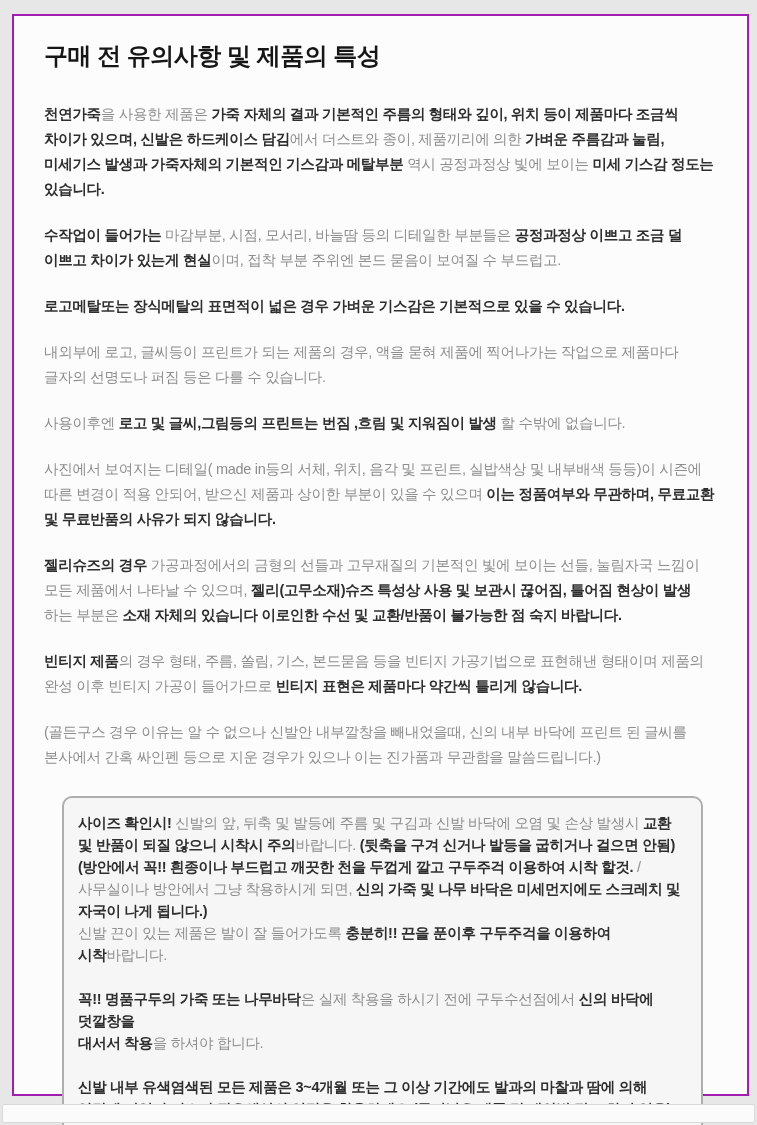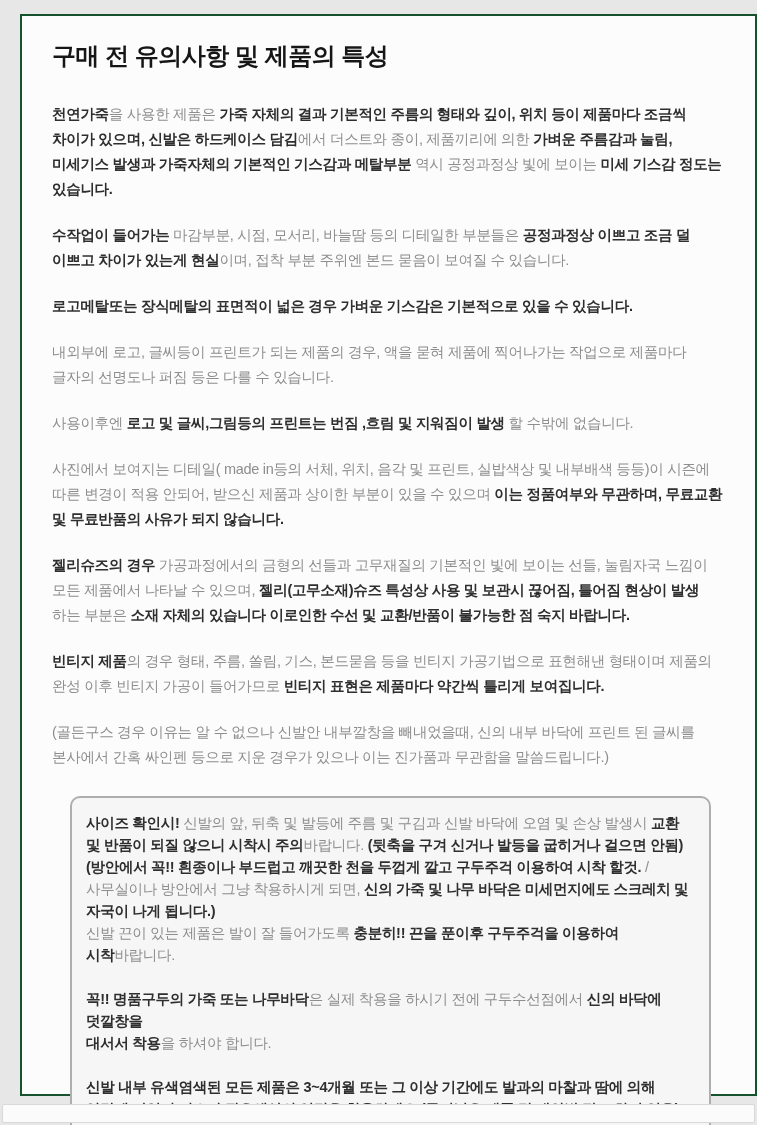--- a/index.html
+++ b/index.html
@@ -5,24 +5,24 @@
   html,body{margin:0;padding:0;}
   body{
     width:757px;height:1125px;
     background:#e7e7e7;
     font-family:"Liberation Sans","DejaVu Sans",sans-serif;
     position:relative;
     overflow:hidden;
   }
   .doc{
     position:absolute;
-    left:20px;top:14px;
+    left:12px;top:14px;
     width:737px;height:1082px;
     background:#fcfcfc;
-    border:2px solid #14532d;
+    border:2px solid #a21caf;
     box-sizing:border-box;
   }
   .doc-inner{
     padding:18px 26px 0 30px;
   }
   h1.title{
     font-size:24px;
     font-weight:700;
     color:#161616;
     letter-spacing:-0.5px;
@@ -64,27 +64,27 @@
   }
 </style>
 </head>
 <body>
 
 <div class="doc">
   <div class="doc-inner">
     <h1 class="title">구매 전 유의사항 및 제품의 특성</h1>
     <div class="body-text" id="body-paragraphs">
         <p class="para"><span class="run-bold">천연가죽</span><span class="run-gray">을 사용한 제품은 </span><span class="run-bold">가죽 자체의 결과 기본적인 주름의 형태와 깊이, 위치 등이 제품마다 조금씩 차이가 있으며, 신발은 하드케이스 담김</span><span class="run-gray">에서 더스트와 종이, 제품끼리에 의한 </span><span class="run-bold">가벼운 주름감과 눌림, 미세기스 발생과 가죽자체의 기본적인 기스감과 메탈부분 </span><span class="run-gray">역시 공정과정상 빛에 보이는 </span><span class="run-bold">미세 기스감 정도는 있습니다.</span></p>
-        <p class="para"><span class="run-bold">수작업이 들어가는 </span><span class="run-gray">마감부분, 시점, 모서리, 바늘땀 등의 디테일한 부분들은 </span><span class="run-bold">공정과정상 이쁘고 조금 덜 이쁘고 차이가 있는게 현실</span><span class="run-gray">이며, 접착 부분 주위엔 본드 묻음이 보여질 수 있습니다.</span></p>
+        <p class="para"><span class="run-bold">수작업이 들어가는 </span><span class="run-gray">마감부분, 시점, 모서리, 바늘땀 등의 디테일한 부분들은 </span><span class="run-bold">공정과정상 이쁘고 조금 덜 이쁘고 차이가 있는게 현실</span><span class="run-gray">이며, 접착 부분 주위엔 본드 묻음이 보여질 수 부드럽고.</span></p>
         <p class="para"><span class="run-bold">로고메탈또는 장식메탈의 표면적이 넓은 경우 가벼운 기스감은 기본적으로 있을 수 있습니다.</span></p>
         <p class="para"><span class="run-gray">내외부에 로고, 글씨등이 프린트가 되는 제품의 경우, 액을 묻혀 제품에 찍어나가는 작업으로 제품마다 글자의 선명도나 퍼짐 등은 다를 수 있습니다.</span></p>
         <p class="para"><span class="run-gray">사용이후엔 </span><span class="run-bold">로고 및 글씨,그림등의 프린트는 번짐 ,흐림 및 지워짐이 발생</span><span class="run-gray"> 할 수밖에 없습니다.</span></p>
         <p class="para"><span class="run-gray">사진에서 보여지는 디테일( made in등의 서체, 위치, 음각 및 프린트, 실밥색상 및 내부배색 등등)이 시즌에 따른 변경이 적용 안되어, 받으신 제품과 상이한 부분이 있을 수 있으며 </span><span class="run-bold">이는 정품여부와 무관하며, 무료교환 및 무료반품의 사유가 되지 않습니다.</span></p>
         <p class="para"><span class="run-bold">젤리슈즈의 경우 </span><span class="run-gray">가공과정에서의 금형의 선들과 고무재질의 기본적인 빛에 보이는 선들, 눌림자국 느낌이 모든 제품에서 나타날 수 있으며, </span><span class="run-bold">젤리(고무소재)슈즈 특성상 사용 및 보관시 끊어짐, 틀어짐 현상이 발생 </span><span class="run-gray">하는 부분은 </span><span class="run-bold">소재 자체의 있습니다 이로인한 수선 및 교환/반품이 불가능한 점 숙지 바랍니다.</span></p>
-        <p class="para"><span class="run-bold">빈티지 제품</span><span class="run-gray">의 경우 형태, 주름, 쏠림, 기스, 본드묻음 등을 빈티지 가공기법으로 표현해낸 형태이며 제품의 완성 이후 빈티지 가공이 들어가므로 </span><span class="run-bold">빈티지 표현은 제품마다 약간씩 틀리게 보여집니다.</span></p>
+        <p class="para"><span class="run-bold">빈티지 제품</span><span class="run-gray">의 경우 형태, 주름, 쏠림, 기스, 본드묻음 등을 빈티지 가공기법으로 표현해낸 형태이며 제품의 완성 이후 빈티지 가공이 들어가므로 </span><span class="run-bold">빈티지 표현은 제품마다 약간씩 틀리게 않습니다.</span></p>
         <p class="para"><span class="run-gray">(골든구스 경우 이유는 알 수 없으나 신발안 내부깔창을 빼내었을때, 신의 내부 바닥에 프린트 된 글씨를 본사에서 간혹 싸인펜 등으로 지운 경우가 있으나 이는 진가품과 무관함을 말씀드립니다.)</span></p>
       </div>
     <div class="notice-box" id="notice-box">
         <p class="para"><span class="run-bold">사이즈 확인시! </span><span class="run-gray">신발의 앞, 뒤축 및 발등에 주름 및 구김과 신발 바닥에 오염 및 손상 발생시 </span><span class="run-bold">교환 및 반품이 되질 않으니 시착시 주의</span><span class="run-gray">바랍니다. </span><span class="run-bold">(뒷축을 구겨 신거나 발등을 굽히거나 걸으면 안됨)</span><br><span class="run-bold">(방안에서 꼭!! 흰종이나 부드럽고 깨끗한 천을 두껍게 깔고 구두주걱 이용하여 시착 할것.</span><span class="run-gray"> /사무실이나 방안에서 그냥 착용하시게 되면, </span><span class="run-bold">신의 가죽 및 나무 바닥은 미세먼지에도 스크레치 및 자국이 나게 됩니다.)</span><br><span class="run-gray">신발 끈이 있는 제품은 발이 잘 들어가도록 </span><span class="run-bold">충분히!! 끈을 푼이후 구두주걱을 이용하여 시착</span><span class="run-gray">바랍니다.</span></p>
         <p class="para"><span class="run-bold">꼭!! 명품구두의 가죽 또는 나무바닥</span><span class="run-gray">은 실제 착용을 하시기 전에 구두수선점에서 </span><span class="run-bold">신의 바닥에 덧깔창을 </span><br><span class="run-bold">대서서 착용</span><span class="run-gray">을 하셔야 합니다.</span></p>
         <p class="para"><span class="run-bold">신발 내부 유색염색된 모든 제품은 3~4개월 또는 그 이상 기간에도 발과의 마찰과 땀에 의해 양말에 이염이 되오니 짙은색상의 양말을 착용하세요.(묻어남은 제품 및 개인별 정도 차이 있음)</span></p>
       </div>
 
   </div>
 </div>

